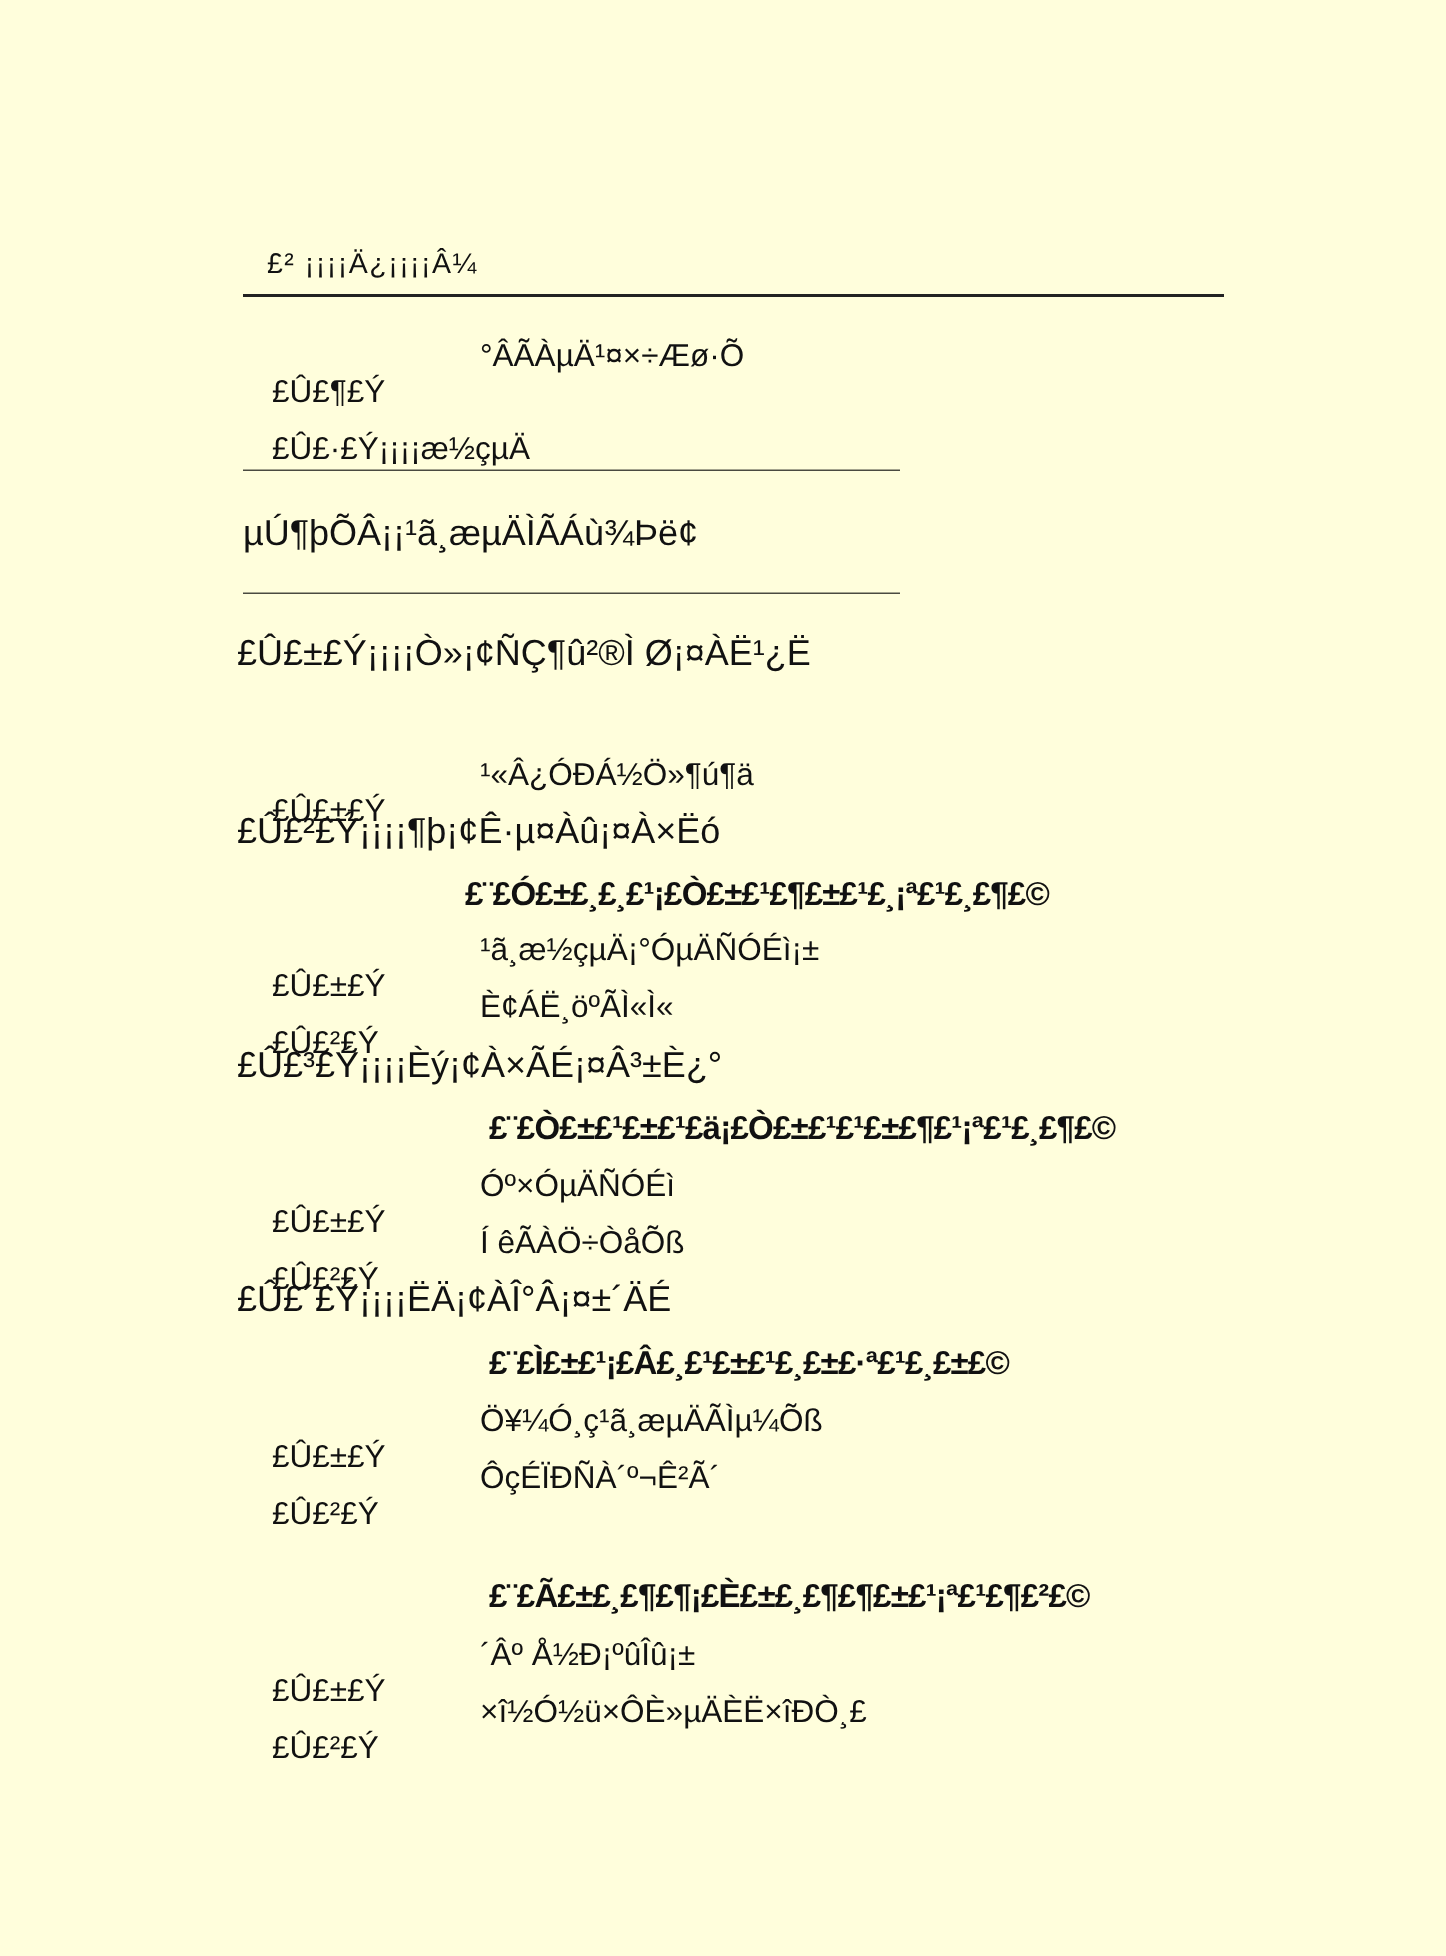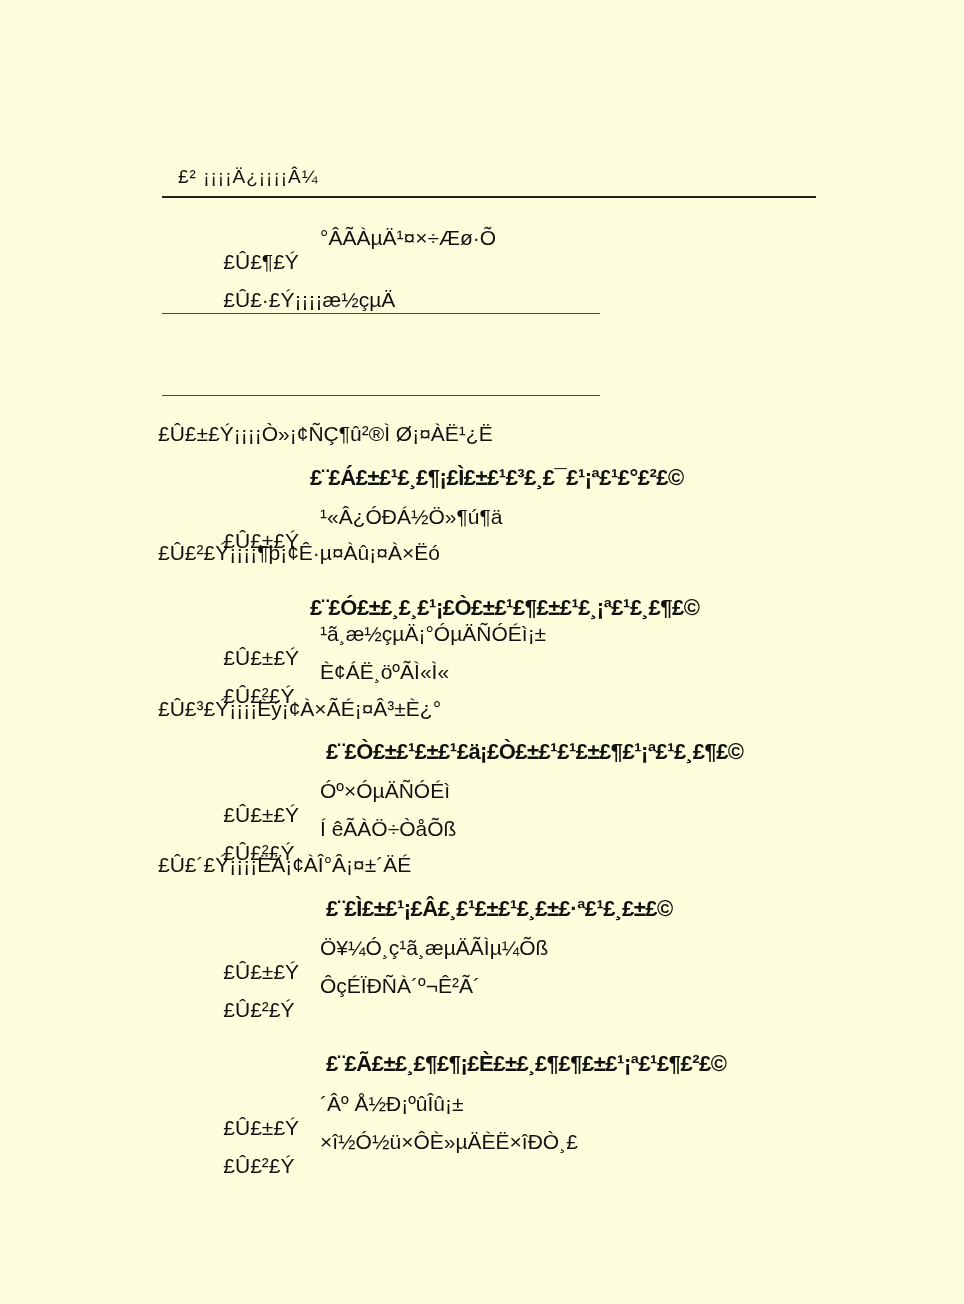--- a/index.html
+++ b/index.html
@@ -21,23 +21,23 @@
       background: #222;
     }
     .rule-mid {
       position: absolute; left: 162px; width: 438px; height: 1px;
       background: #4a4a40;
     }
     .line {
       position: absolute; left: 158px;
       font-size: 21px; white-space: pre;
     }
-    .line .label { display: inline-block; margin-left: 42px; }
+    .line .label { display: inline-block; }
     .line .val { position: absolute; left: 162px; top: 0; }
-    .line.section { font-size: 21px; }
+    .line.section { font-size: 24px; }
     .line.chapter { font-size: 24px; left: 162px; }
     .line.caption {
       left: 310px; font-size: 22px; font-weight: bold; letter-spacing: -0.5px;
     }
     .line.caption.shift { left: 326px; }
   </style>
 </head>
 <body>
 
 <div class="page">
@@ -46,30 +46,30 @@
   <div class="rule-top"></div>
 
   <div class="line" style="top:226px;">
     <span class="label">£Û£¶£Ý</span><span class="val">°ÂÃÀµÄ¹¤×÷Æø·Õ</span>
   </div>
   <div class="line" style="top:264px;">
     <span class="label">£Û£·£Ý¡¡¡¡æ½çµÄ</span>
   </div>
 
   <div class="rule-mid" style="top:313px;"></div>
+  <div class="line chapter" style="top:342px;">µÚ¶þÕÂ¡¡¹ã¸æµÄÌÃÁù¾Þë¢</div>
   <div class="rule-mid" style="top:395px;"></div>
 
   <div class="line section" style="top:422px;">£Û£±£Ý¡¡¡¡Ò»¡¢ÑÇ¶û²®Ì Ø¡¤À­Ë¹¿Ë</div>
-  <div class="line caption" style="top:465px;">£¨£Á£±£¹£¸£¶¡£Ì£±£¹£³£¸£¯£¹¡ª£¹£°£²£©</div>
   <div class="line" style="top:505px;">
     <span class="label">£Û£±£Ý</span><span class="val">¹«Â¿ÓÐÁ½Ö»¶ú¶ä</span>
   </div>
 
   <div class="line section" style="top:541px;">£Û£²£Ý¡¡¡¡¶þ¡¢Ê·µ¤Àû¡¤À×Ëó</div>
-  <div class="line caption" style="top:583px;margin-top:12px;">£¨£Ó£±£¸£¸£¹¡£Ò£±£¹£¶£±£¹£¸¡ª£¹£¸£¶£©</div>
+  <div class="line caption" style="top:583px;">£¨£Ó£±£¸£¸£¹¡£Ò£±£¹£¶£±£¹£¸¡ª£¹£¸£¶£©</div>
   <div class="line" style="top:622px;">
     <span class="label">£Û£±£Ý</span><span class="val">¹ã¸æ½çµÄ¡°ÓµÄÑÓÉì¡±</span>
   </div>
   <div class="line" style="top:660px;">
     <span class="label">£Û£²£Ý</span><span class="val">È¢ÁË¸öºÃÌ«Ì«</span>
   </div>
 
   <div class="line section" style="top:697px;">£Û£³£Ý¡¡¡¡Èý¡¢À×ÃÉ¡¤Â³±È¿°</div>
   <div class="line caption shift" style="top:739px;">£¨£Ò£±£¹£±£¹£ä¡£Ò£±£¹£¹£±£¶£¹¡ª£¹£¸£¶£©</div>
   <div class="line" style="top:779px;">

